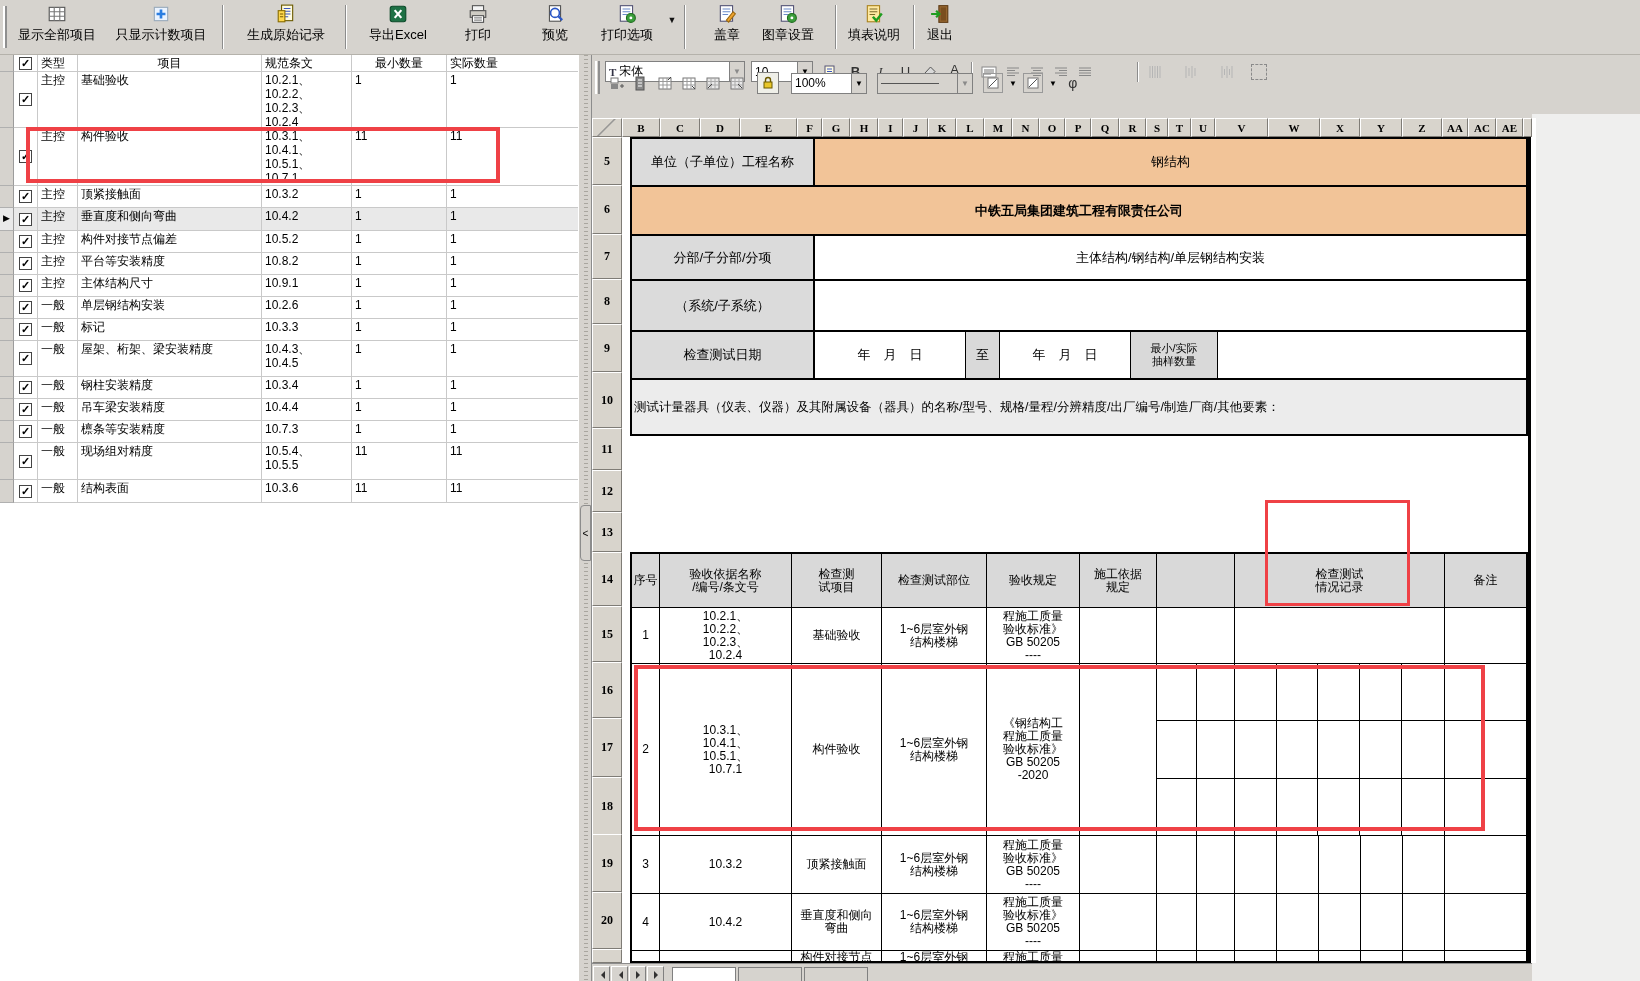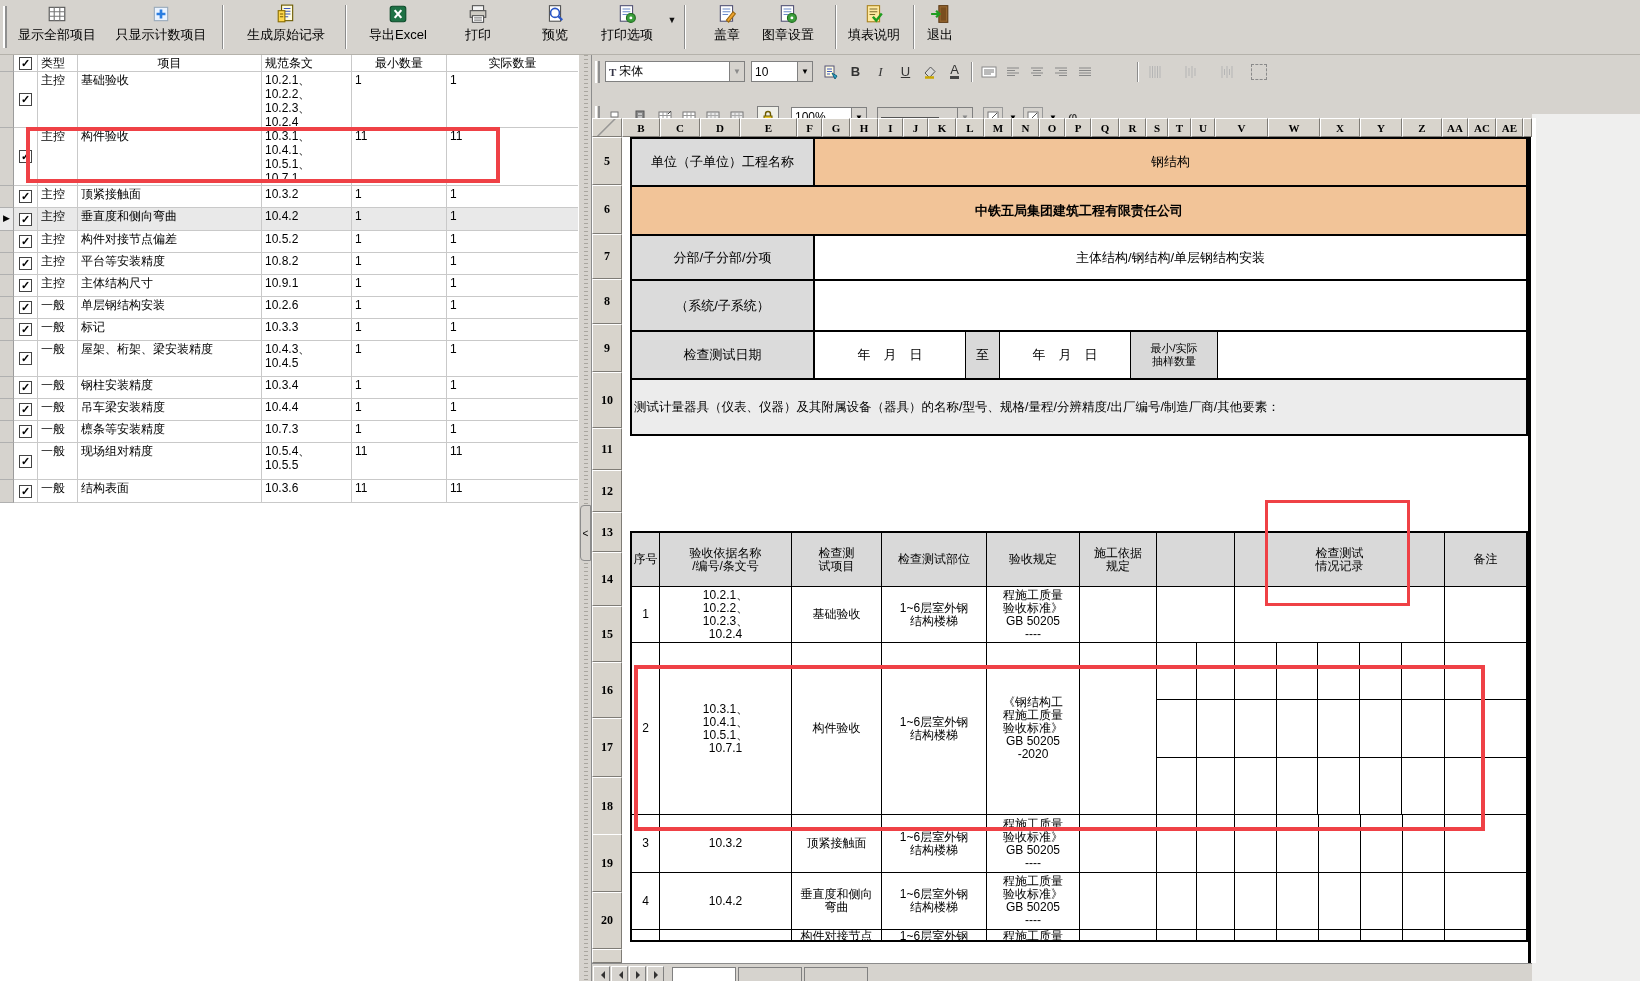--- a/index.html
+++ b/index.html
@@ -44,21 +44,21 @@
 .chrow{position:absolute;left:0;top:63px;height:19px;display:flex}
 .ch{height:19px;background:#d8d4cc;border:1px solid;border-color:#fff #7f7c76 #7f7c76 #fff;display:flex;align-items:center;justify-content:center;font:bold 11px "Liberation Serif",serif;overflow:hidden}
 .rh{position:absolute;left:0;width:30px;background:#d8d4cc;border:1px solid;border-color:#fff #7f7c76 #7f7c76 #fff;display:flex;align-items:center;justify-content:center;font:bold 12px "Liberation Serif",serif}
 
 #itbl{position:absolute;left:38px;top:82px;width:898px;border:2px solid #000;border-bottom:none;background:#fff}
 .irow{display:flex;border-bottom:2px solid #000;overflow:hidden}
 .ilab{width:183px;background:#dbdbdb;border-right:2px solid #000;display:flex;align-items:center;justify-content:center;font-size:13px;text-align:center}
 .ival{flex:1;display:flex;align-items:center;justify-content:center;font-size:13px}
 .orange{background:#f2c498}
 
-#ltbl{position:absolute;left:38px;top:476px;width:898px;height:411px;border:2px solid #000;overflow:hidden;background:#fff}
+#ltbl{position:absolute;left:38px;top:497px;width:898px;height:411px;border:2px solid #000;overflow:hidden;background:#fff}
 .trow{display:flex;border-bottom:1px solid #000}
 .td{border-right:1px solid #000;display:flex;align-items:center;justify-content:center;text-align:center;font-size:12px;line-height:13px;white-space:pre-line;overflow:hidden}
 .hgray{background:#d9d9d9}
 .w0{width:28px}.w1{width:132px}.w2{width:90px}.w3{width:105px}.w4{width:93px}.w5{width:77px}.w6{width:78px}.w7{width:210px}.w8{width:81px;border-right:none}
 .mg{display:flex;flex-direction:column}
 .mgr{display:flex;flex:1;border-bottom:1px solid #000}
 .mgr:last-child{border-bottom:none}
 .mgc{border-right:1px solid #000;height:100%}
 
 .redbox{position:absolute;border:4px solid #ef4146;z-index:60;pointer-events:none}
@@ -199,21 +199,21 @@
   </div>
 
   <div id="left">
     <div class="lrow lhead" style="top:0;height:17px">
       <div class="lc ind"></div>
       <div class="lc cbc"><span class="cb">✓</span></div>
       <div class="lc tc">类型</div>
       <div class="lc ic" style="text-align:center">项目</div>
       <div class="lc sc" style="">规范条文</div>
       <div class="lc mc" style="text-align:center">最小数量</div>
-      <div class="lc ac" style="text-align:center">实际数量</div>
+      <div class="lc ac" style="">实际数量</div>
     </div>
 
     <div class="lrow" style="top:17px;height:56px">
         <div class="lc ind"></div>
         <div class="lc cbc"><span class="cb">✓</span></div>
         <div class="lc tc">主控</div>
         <div class="lc ic">基础验收</div>
         <div class="lc sc">10.2.1、
 10.2.2、
 10.2.3、
@@ -433,21 +433,21 @@
           </svg>
         </span>
       <span class="mini" style="margin-left:14px">
           <svg width="16" height="16" viewBox="0 0 16 16">
             <path d="M3 2v12M5.5 5v6M8 2v12M10.5 5v6M13 2v12" stroke="#b5b5b5"></path>
           </svg>
         </span>
       <span class="mini" style="margin-left:12px;border:1px dashed #8a8a8a;width:16px;height:16px"></span>
     </div>
 
-    <div class="xtb" style="top:48px;height:28px">
+    <div class="xtb" style="top:14px;height:28px">
       <div class="grip2"></div>
       <span class="mini">
           <svg width="15" height="15" viewBox="0 0 15 15">
             <rect x="1" y="2" width="7" height="5" fill="#fff" stroke="#777"></rect>
             <rect x="1" y="8" width="7" height="5" fill="#888"></rect>
             <path d="M10 10h4M12 8v4" stroke="#555"></path>
           </svg>
         </span>
       <span class="mini">
           <svg width="15" height="15" viewBox="0 0 15 15">

